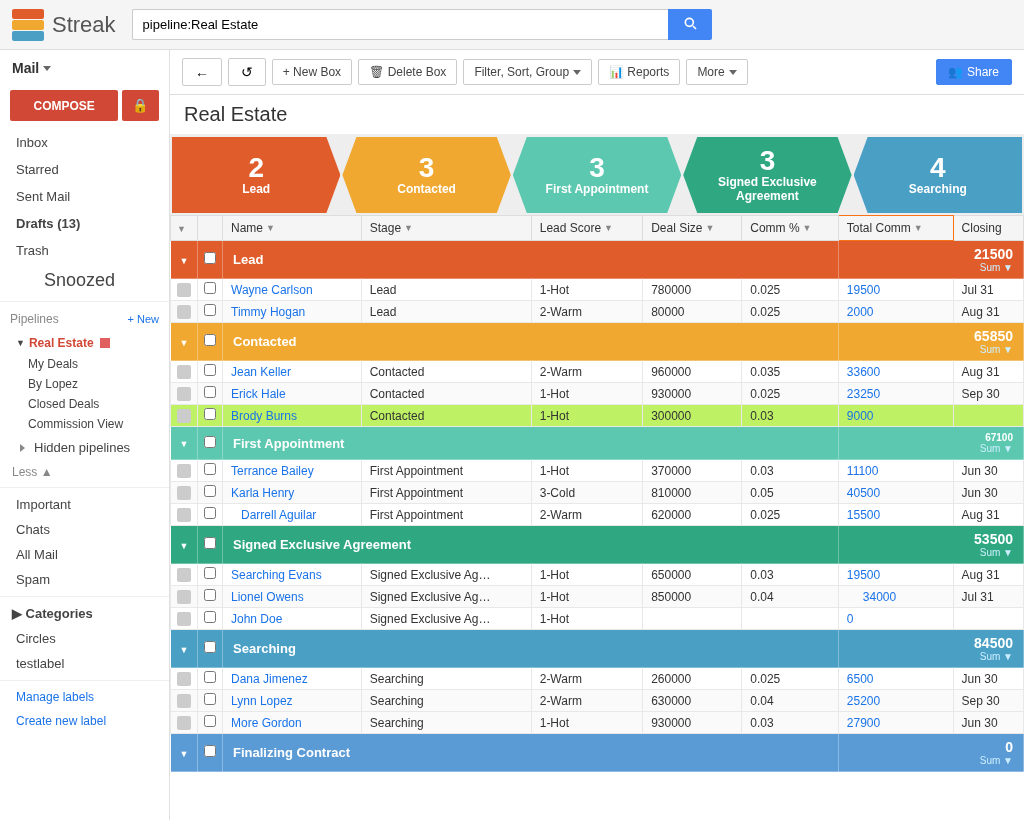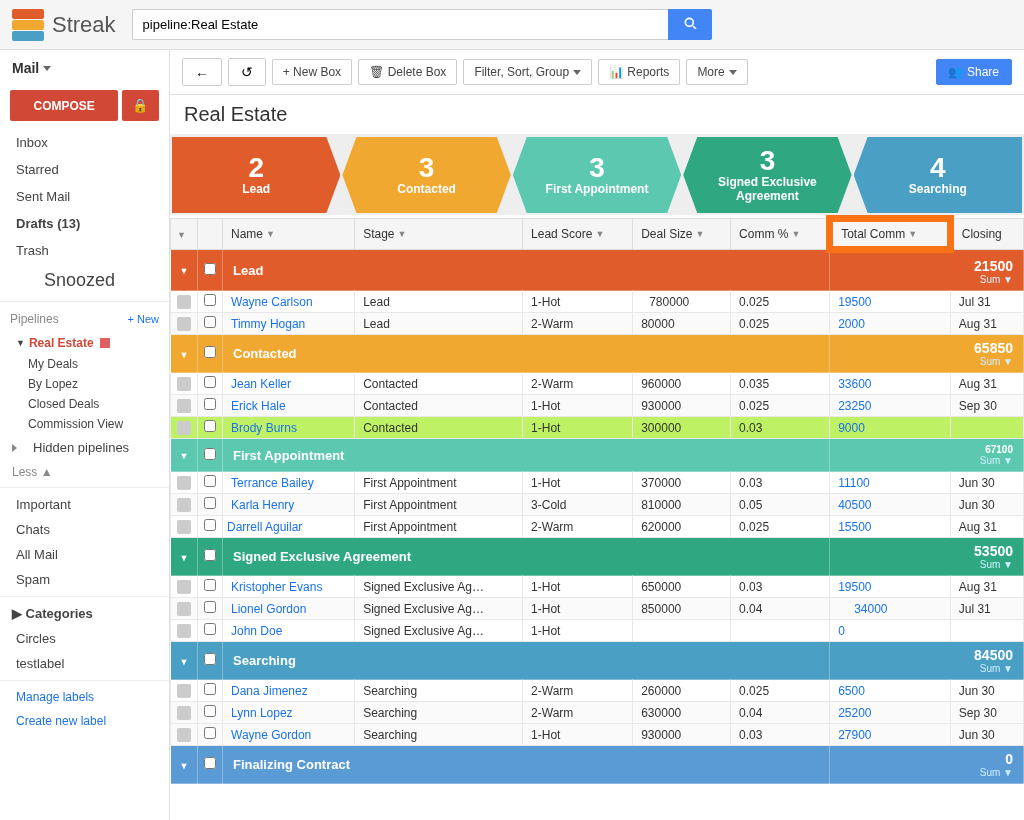--- a/index.html
+++ b/index.html
@@ -80,21 +80,21 @@
     </div>
     <div style="padding:4px 8px 4px 16px;cursor:pointer;color:#444;font-size:12px;display:flex;align-items:center;gap:4px;">
       <span style="font-size:9px;">▼</span>
       <span style="font-weight:bold;color:#d14836;">Real Estate</span>
       <span style="width:10px;height:10px;background:#e06060;display:inline-block;margin-left:2px;"></span>
     </div>
     <div style="padding:3px 12px 3px 28px;cursor:pointer;color:#444;font-size:12px;"><span>My Deals</span></div>
     <div style="padding:3px 12px 3px 28px;cursor:pointer;color:#444;font-size:12px;"><span>By Lopez</span></div>
     <div style="padding:3px 16px 3px 28px;cursor:pointer;color:#444;font-size:12px;"><span>Closed Deals</span></div>
     <div style="padding:3px 12px 3px 28px;cursor:pointer;color:#444;font-size:12px;"><span>Commission View</span></div>
-    <div style="padding:6px 12px;cursor:pointer;color:#444;font-size:13px;display:flex;align-items:center;gap:16px;">
+    <div style="padding:6px 20px;cursor:pointer;color:#444;font-size:13px;display:flex;align-items:center;gap:9px;">
       <span style="display:inline-block;width:0;height:0;border-top:4px solid transparent;border-bottom:4px solid transparent;border-left:5px solid #888;"></span>
       <span>Hidden pipelines</span>
     </div>
     <div style="padding:4px 12px;cursor:pointer;color:#888;font-size:12px;">Less ▲</div>
     <div style="border-top:1px solid #eee;margin:4px 0;"></div>
     <div style="padding:5px 16px;cursor:pointer;color:#444;font-size:13px;"><span>Important</span></div>
     <div style="padding:5px 16px;cursor:pointer;color:#444;font-size:13px;"><span>Chats</span></div>
     <div style="padding:5px 16px;cursor:pointer;color:#444;font-size:13px;"><span>All Mail</span></div>
     <div style="padding:5px 16px;cursor:pointer;color:#444;font-size:13px;"><span>Spam</span></div>
     <div style="border-top:1px solid #eee;margin:4px 0;"></div>
@@ -181,21 +181,21 @@
                 <span>Deal Size</span>
                 <span style="font-size:9px;color:#888;">▼</span>
               </div>
             </th>
             <th style="background:#f5f5f5;border:1px solid #ddd;padding:5px 8px;white-space:nowrap;cursor:pointer;">
               <div style="display:flex;align-items:center;gap:3px;">
                 <span>Comm %</span>
                 <span style="font-size:9px;color:#888;">▼</span>
               </div>
             </th>
-            <th style="background:#f5f5f5;border:7px solid #f97316;padding:5px 8px;white-space:nowrap;cursor:pointer;">
+            <th style="background:#f5f5f5;border:1px solid #f97316;padding:5px 8px;white-space:nowrap;cursor:pointer;">
               <div style="display:flex;align-items:center;gap:3px;">
                 <span>Total Comm</span>
                 <span style="font-size:9px;color:#888;">▼</span>
               </div>
             </th>
             <th style="background:#f5f5f5;border:1px solid #ddd;padding:5px 8px;white-space:nowrap;">Closing</th>
           </tr>
         </thead>
         <tbody id="table-body">
         <tr style="background: rgb(224, 92, 42);">
@@ -214,21 +214,21 @@
             <tr style="background: white;">
       <td style="border:1px solid #e8e8e8;padding:3px 6px;text-align:center;cursor:pointer;">
         <span style="display:inline-block;width:14px;height:14px;background:#ccc;border-radius:2px;vertical-align:middle;"></span>
       </td>
       <td style="border:1px solid #e8e8e8;padding:3px 6px;text-align:center;">
         <input type="checkbox" style="width: 12px; height: 12px;">
       </td>
       <td style="border:1px solid #e8e8e8;padding:3px 8px;color:#1a73e8;cursor:pointer;">Wayne Carlson</td>
       <td style="border:1px solid #e8e8e8;padding:3px 8px;">Lead</td>
       <td style="border:1px solid #e8e8e8;padding:3px 8px;">1-Hot</td>
-      <td style="border:1px solid #e8e8e8;padding:3px 16px;margin-left:8px;">780000</td>
+      <td style="border:1px solid #e8e8e8;padding:3px 8px;margin-left:8px;">780000</td>
       <td style="border:1px solid #e8e8e8;padding:3px 8px;">0.025</td>
       <td style="border:1px solid #e8e8e8;padding:3px 8px;color:#1a73e8;">19500</td>
       <td style="border:1px solid #e8e8e8;padding:3px 8px;">Jul 31</td>
     </tr>
             <tr style="background: rgb(250, 250, 250);">
       <td style="border:1px solid #e8e8e8;padding:3px 6px;text-align:center;cursor:pointer;">
         <span style="display:inline-block;width:14px;height:14px;background:#ccc;border-radius:2px;vertical-align:middle;"></span>
       </td>
       <td style="border:1px solid #e8e8e8;padding:3px 6px;text-align:center;">
         <input type="checkbox" style="width: 12px; height: 12px;">
@@ -342,21 +342,21 @@
       <td style="border:1px solid #e8e8e8;padding:3px 8px;color:#1a73e8;">40500</td>
       <td style="border:1px solid #e8e8e8;padding:3px 8px;">Jun 30</td>
     </tr>
             <tr style="background: white;">
       <td style="border:1px solid #e8e8e8;padding:3px 6px;text-align:center;cursor:pointer;">
         <span style="display:inline-block;width:14px;height:14px;background:#ccc;border-radius:2px;vertical-align:middle;"></span>
       </td>
       <td style="border:1px solid #e8e8e8;padding:3px 6px;text-align:center;">
         <input type="checkbox" style="width: 12px; height: 12px;">
       </td>
-      <td style="border:1px solid #e8e8e8;padding:3px 4px;color:#1a73e8;cursor:pointer;">Darrell Aguilar</td>
+      <td style="border:1px solid #e8e8e8;padding:3px 18px;color:#1a73e8;cursor:pointer;">Darrell Aguilar</td>
       <td style="border:1px solid #e8e8e8;padding:3px 8px;">First Appointment</td>
       <td style="border:1px solid #e8e8e8;padding:3px 8px;">2-Warm</td>
       <td style="border:1px solid #e8e8e8;padding:3px 8px;">620000</td>
       <td style="border:1px solid #e8e8e8;padding:3px 8px;">0.025</td>
       <td style="border:1px solid #e8e8e8;padding:3px 8px;color:#1a73e8;">15500</td>
       <td style="border:1px solid #e8e8e8;padding:3px 8px;">Aug 31</td>
     </tr>
             <tr style="background: rgb(47, 168, 130);">
     <td style="border:1px solid rgba(255,255,255,0.3);padding:4px 6px;text-align:center;cursor:pointer;">
       <span style="color:white;font-size:9px;">▼</span>
@@ -370,36 +370,36 @@
       <div style="font-size:10px;"><span style="color:#cef;cursor:pointer;">Sum ▼</span></div>
     </td>
   </tr>
             <tr style="background: white;">
       <td style="border:1px solid #e8e8e8;padding:3px 6px;text-align:center;cursor:pointer;">
         <span style="display:inline-block;width:14px;height:14px;background:#ccc;border-radius:2px;vertical-align:middle;"></span>
       </td>
       <td style="border:1px solid #e8e8e8;padding:3px 6px;text-align:center;">
         <input type="checkbox" style="width: 12px; height: 12px;">
       </td>
-      <td style="border:1px solid #e8e8e8;padding:3px 8px;color:#1a73e8;cursor:pointer;">Kristopher Evans</td>
+      <td style="border:1px solid #e8e8e8;padding:3px 8px;color:#1a73e8;cursor:pointer;">Searching Evans</td>
       <td style="border:1px solid #e8e8e8;padding:3px 8px;">Signed Exclusive Ag…</td>
       <td style="border:1px solid #e8e8e8;padding:3px 8px;">1-Hot</td>
       <td style="border:1px solid #e8e8e8;padding:3px 8px;">650000</td>
       <td style="border:1px solid #e8e8e8;padding:3px 8px;">0.03</td>
       <td style="border:1px solid #e8e8e8;padding:3px 8px;color:#1a73e8;">19500</td>
       <td style="border:1px solid #e8e8e8;padding:3px 8px;">Aug 31</td>
     </tr>
             <tr style="background: rgb(250, 250, 250);">
       <td style="border:1px solid #e8e8e8;padding:3px 6px;text-align:center;cursor:pointer;">
         <span style="display:inline-block;width:14px;height:14px;background:#ccc;border-radius:2px;vertical-align:middle;"></span>
       </td>
       <td style="border:1px solid #e8e8e8;padding:3px 6px;text-align:center;">
         <input type="checkbox" style="width: 12px; height: 12px;">
       </td>
-      <td style="border:1px solid #e8e8e8;padding:3px 8px;color:#1a73e8;cursor:pointer;">Lionel Gordon</td>
+      <td style="border:1px solid #e8e8e8;padding:3px 8px;color:#1a73e8;cursor:pointer;">Lionel Owens</td>
       <td style="border:1px solid #e8e8e8;padding:3px 8px;">Signed Exclusive Ag…</td>
       <td style="border:1px solid #e8e8e8;padding:3px 8px;">1-Hot</td>
       <td style="border:1px solid #e8e8e8;padding:3px 8px;">850000</td>
       <td style="border:1px solid #e8e8e8;padding:3px 8px;">0.04</td>
       <td style="border:1px solid #e8e8e8;padding:3px 24px;color:#1a73e8;">34000</td>
       <td style="border:1px solid #e8e8e8;padding:3px 8px;">Jul 31</td>
     </tr>
             <tr style="background: white;">
       <td style="border:1px solid #e8e8e8;padding:3px 6px;text-align:center;cursor:pointer;">
         <span style="display:inline-block;width:14px;height:14px;background:#ccc;border-radius:2px;vertical-align:middle;"></span>
@@ -458,21 +458,21 @@
       <td style="border:1px solid #e8e8e8;padding:3px 8px;color:#1a73e8;">25200</td>
       <td style="border:1px solid #e8e8e8;padding:3px 8px;">Sep 30</td>
     </tr>
             <tr style="background: rgb(250, 250, 250);">
       <td style="border:1px solid #e8e8e8;padding:3px 6px;text-align:center;cursor:pointer;">
         <span style="display:inline-block;width:14px;height:14px;background:#ccc;border-radius:2px;vertical-align:middle;"></span>
       </td>
       <td style="border:1px solid #e8e8e8;padding:3px 6px;text-align:center;">
         <input type="checkbox" style="width: 12px; height: 12px;">
       </td>
-      <td style="border:1px solid #e8e8e8;padding:3px 8px;color:#1a73e8;cursor:pointer;">Wayne Gordon</td>
+      <td style="border:1px solid #e8e8e8;padding:3px 8px;color:#1a73e8;cursor:pointer;">More Gordon</td>
       <td style="border:1px solid #e8e8e8;padding:3px 8px;">Searching</td>
       <td style="border:1px solid #e8e8e8;padding:3px 8px;">1-Hot</td>
       <td style="border:1px solid #e8e8e8;padding:3px 8px;">930000</td>
       <td style="border:1px solid #e8e8e8;padding:3px 8px;">0.03</td>
       <td style="border:1px solid #e8e8e8;padding:3px 8px;color:#1a73e8;">27900</td>
       <td style="border:1px solid #e8e8e8;padding:3px 8px;">Jun 30</td>
     </tr>
             <tr style="background: rgb(91, 155, 213);">
     <td style="border:1px solid rgba(255,255,255,0.3);padding:4px 6px;text-align:center;cursor:pointer;">
       <span style="color:white;font-size:9px;">▼</span>

